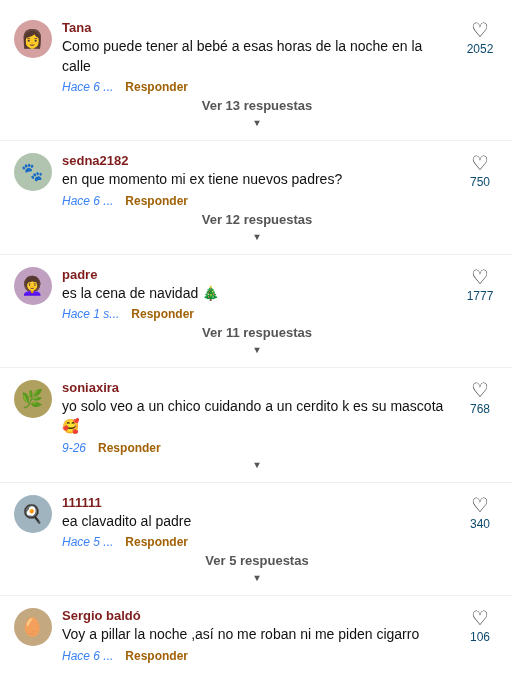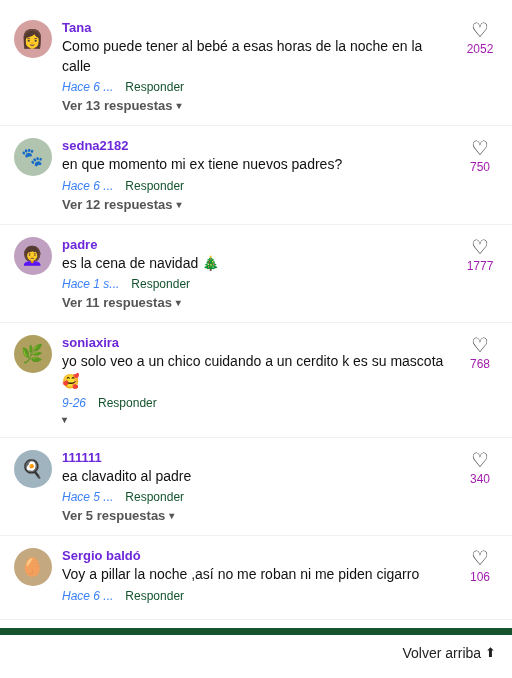--- a/index.html
+++ b/index.html
@@ -35,21 +35,21 @@
       justify-content: center;
       font-size: 18px;
     }
     .comment-body {
       flex: 1;
       min-width: 0;
     }
     .comment-username {
       font-weight: 600;
       font-size: 13px;
-      color: #6d28d9;
+      color: #7f1d1d;
       margin-bottom: 2px;
     }
     .comment-text {
       font-size: 14px;
       color: #111;
       line-height: 1.4;
       margin-bottom: 4px;
       word-break: break-word;
     }
     .comment-meta {
@@ -58,53 +58,54 @@
       gap: 12px;
       font-size: 12px;
       color: #888;
       margin-bottom: 4px;
     }
     .meta-time {
       color: #3b82f6;
       font-style: italic;
     }
     .meta-reply {
-      color: #14532d;
-      font-weight: 400;
+      color: #a16207;
+      font-weight: 700;
       cursor: pointer;
     }
     .view-replies {
       display: flex;
       align-items: center;
       gap: 4px;
       font-size: 13px;
       font-weight: 600;
       color: #555;
       cursor: pointer;
       margin-top: 2px;
+      flex-direction: column;
     }
     .view-replies .chevron {
       font-size: 10px;
     }
     .like-section {
       display: flex;
       flex-direction: column;
       align-items: center;
       margin-left: 10px;
       min-width: 36px;
     }
     .like-icon {
       font-size: 20px;
       color: #333;
       cursor: pointer;
       line-height: 1;
     }
     .like-count {
       font-size: 12px;
-      color: #a21caf;
+      color: #0c4a6e;
       margin-top: 2px;
     }
     .back-to-top-bar {
       display: flex;
       justify-content: flex-end;
       align-items: center;
       padding: 10px 16px;
       border-top: 7px solid #14532d;
     }
     .back-to-top-btn {

